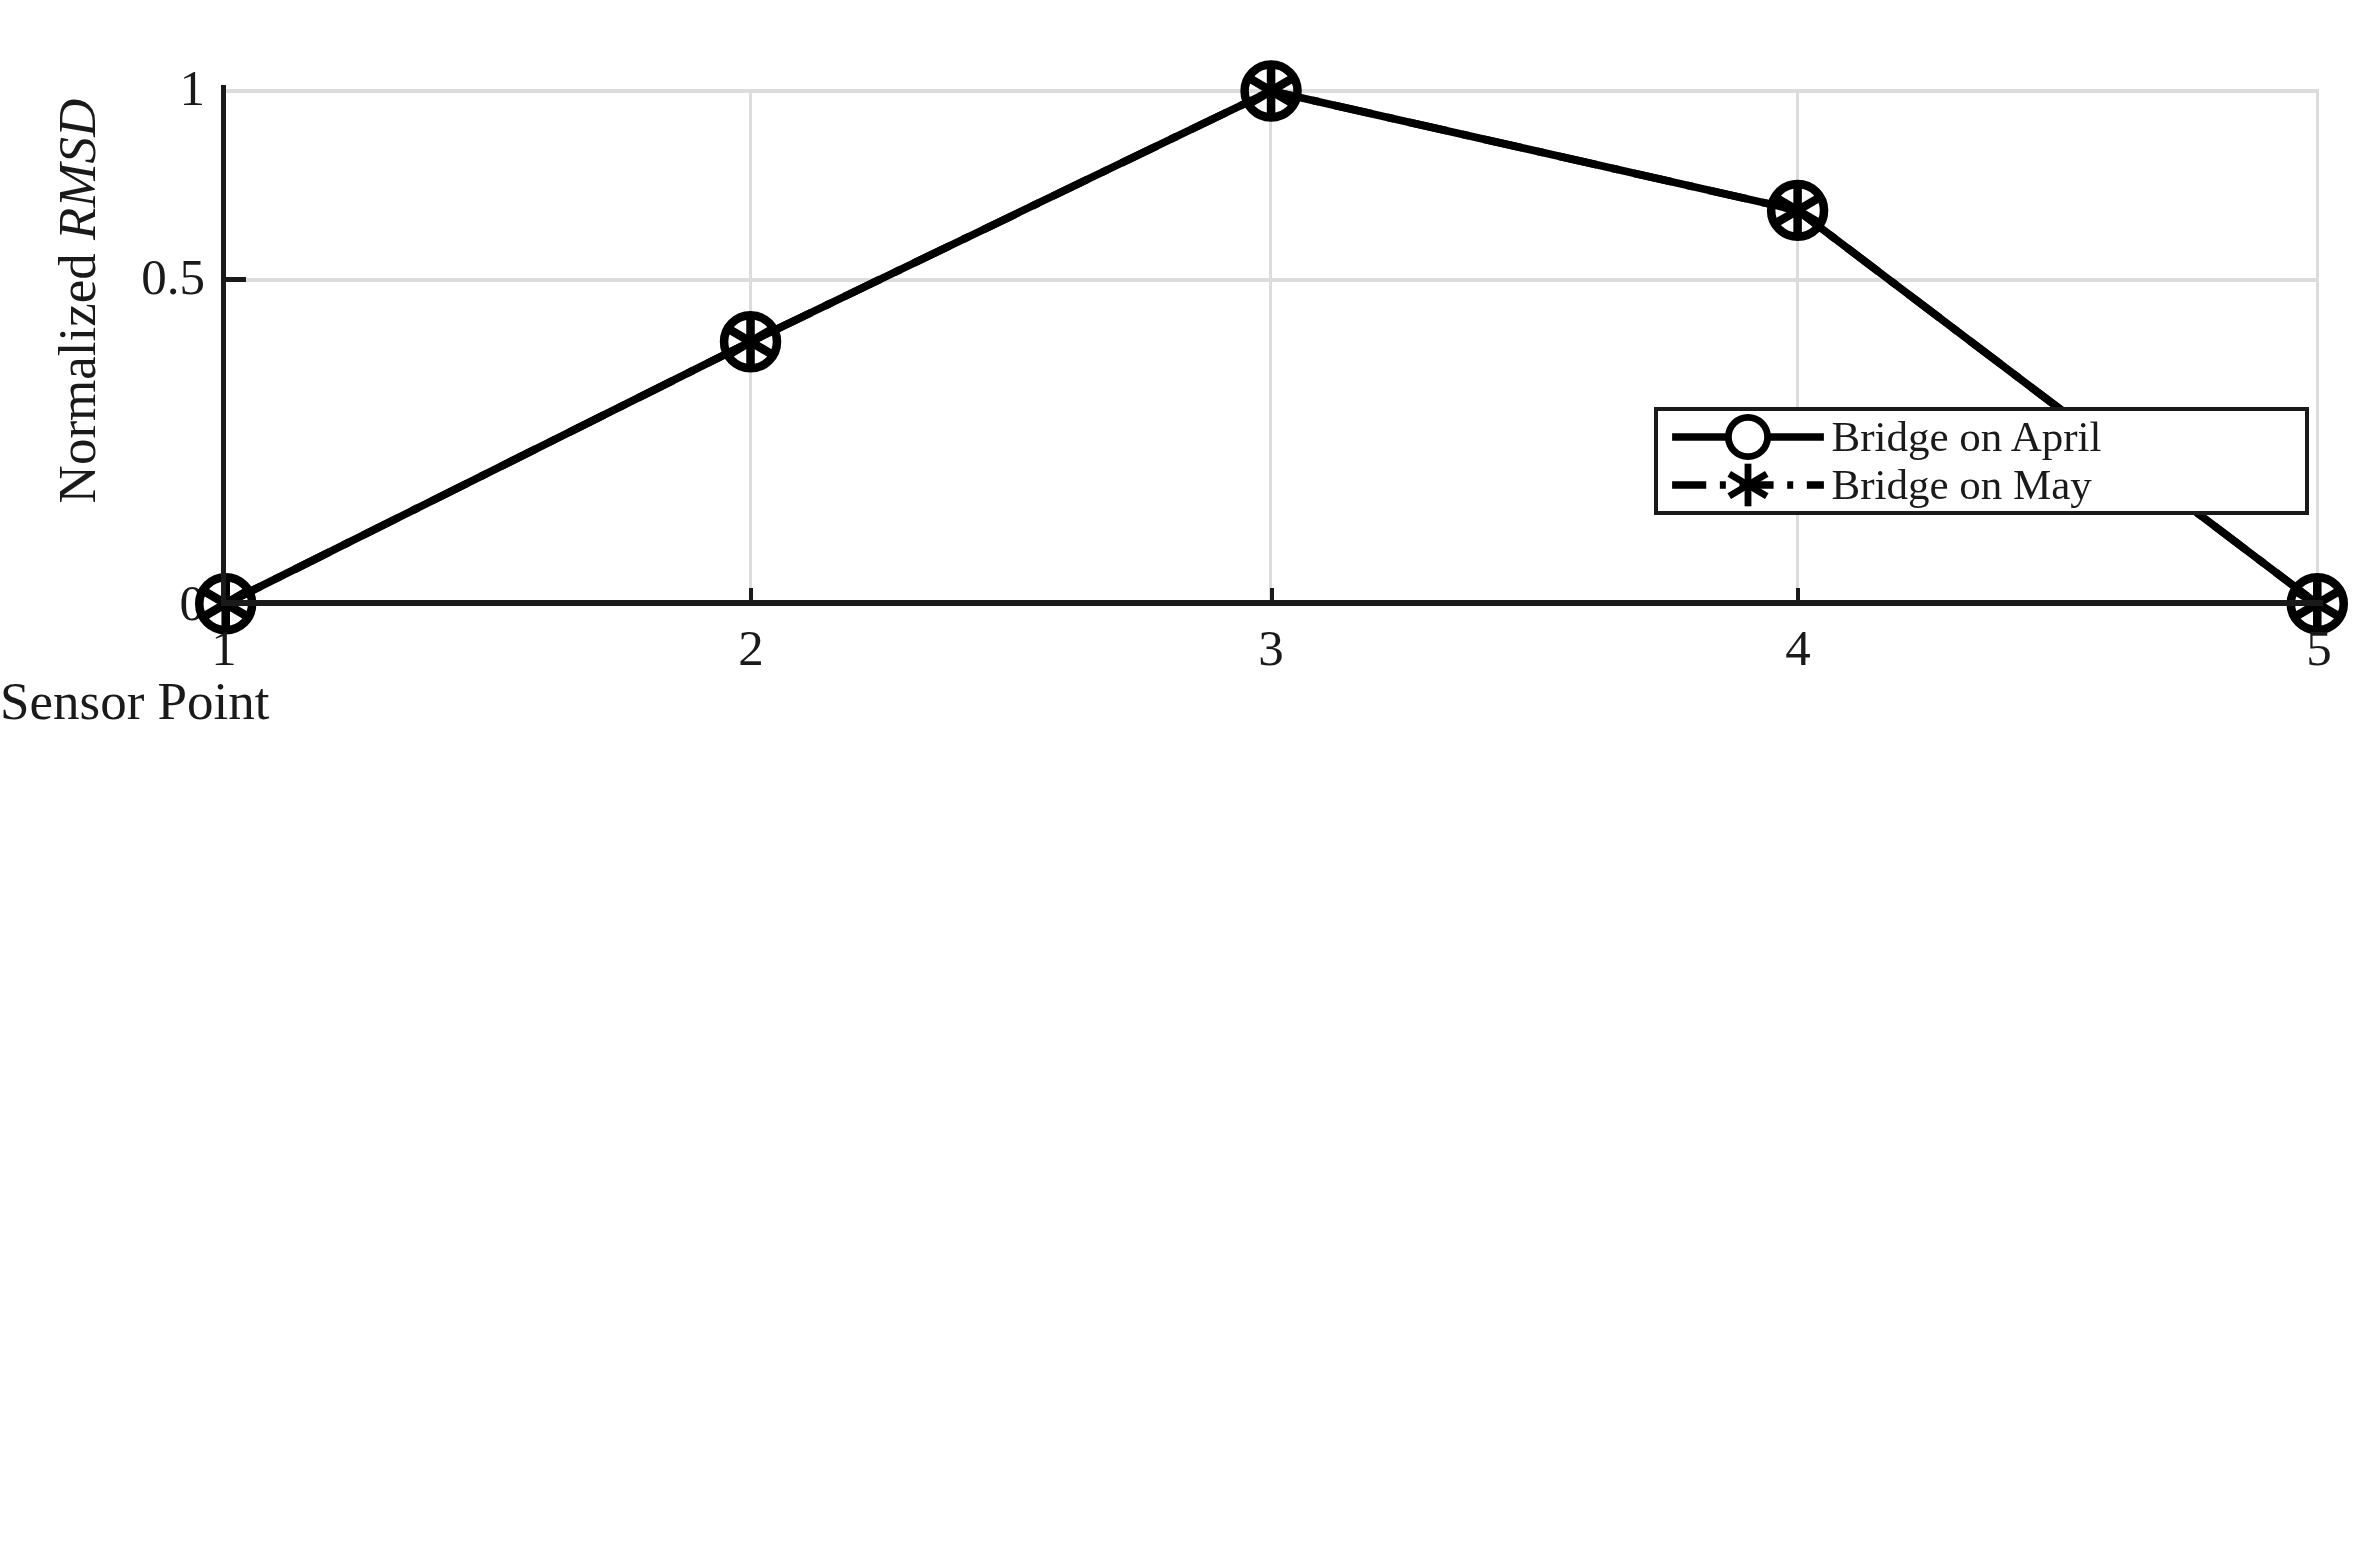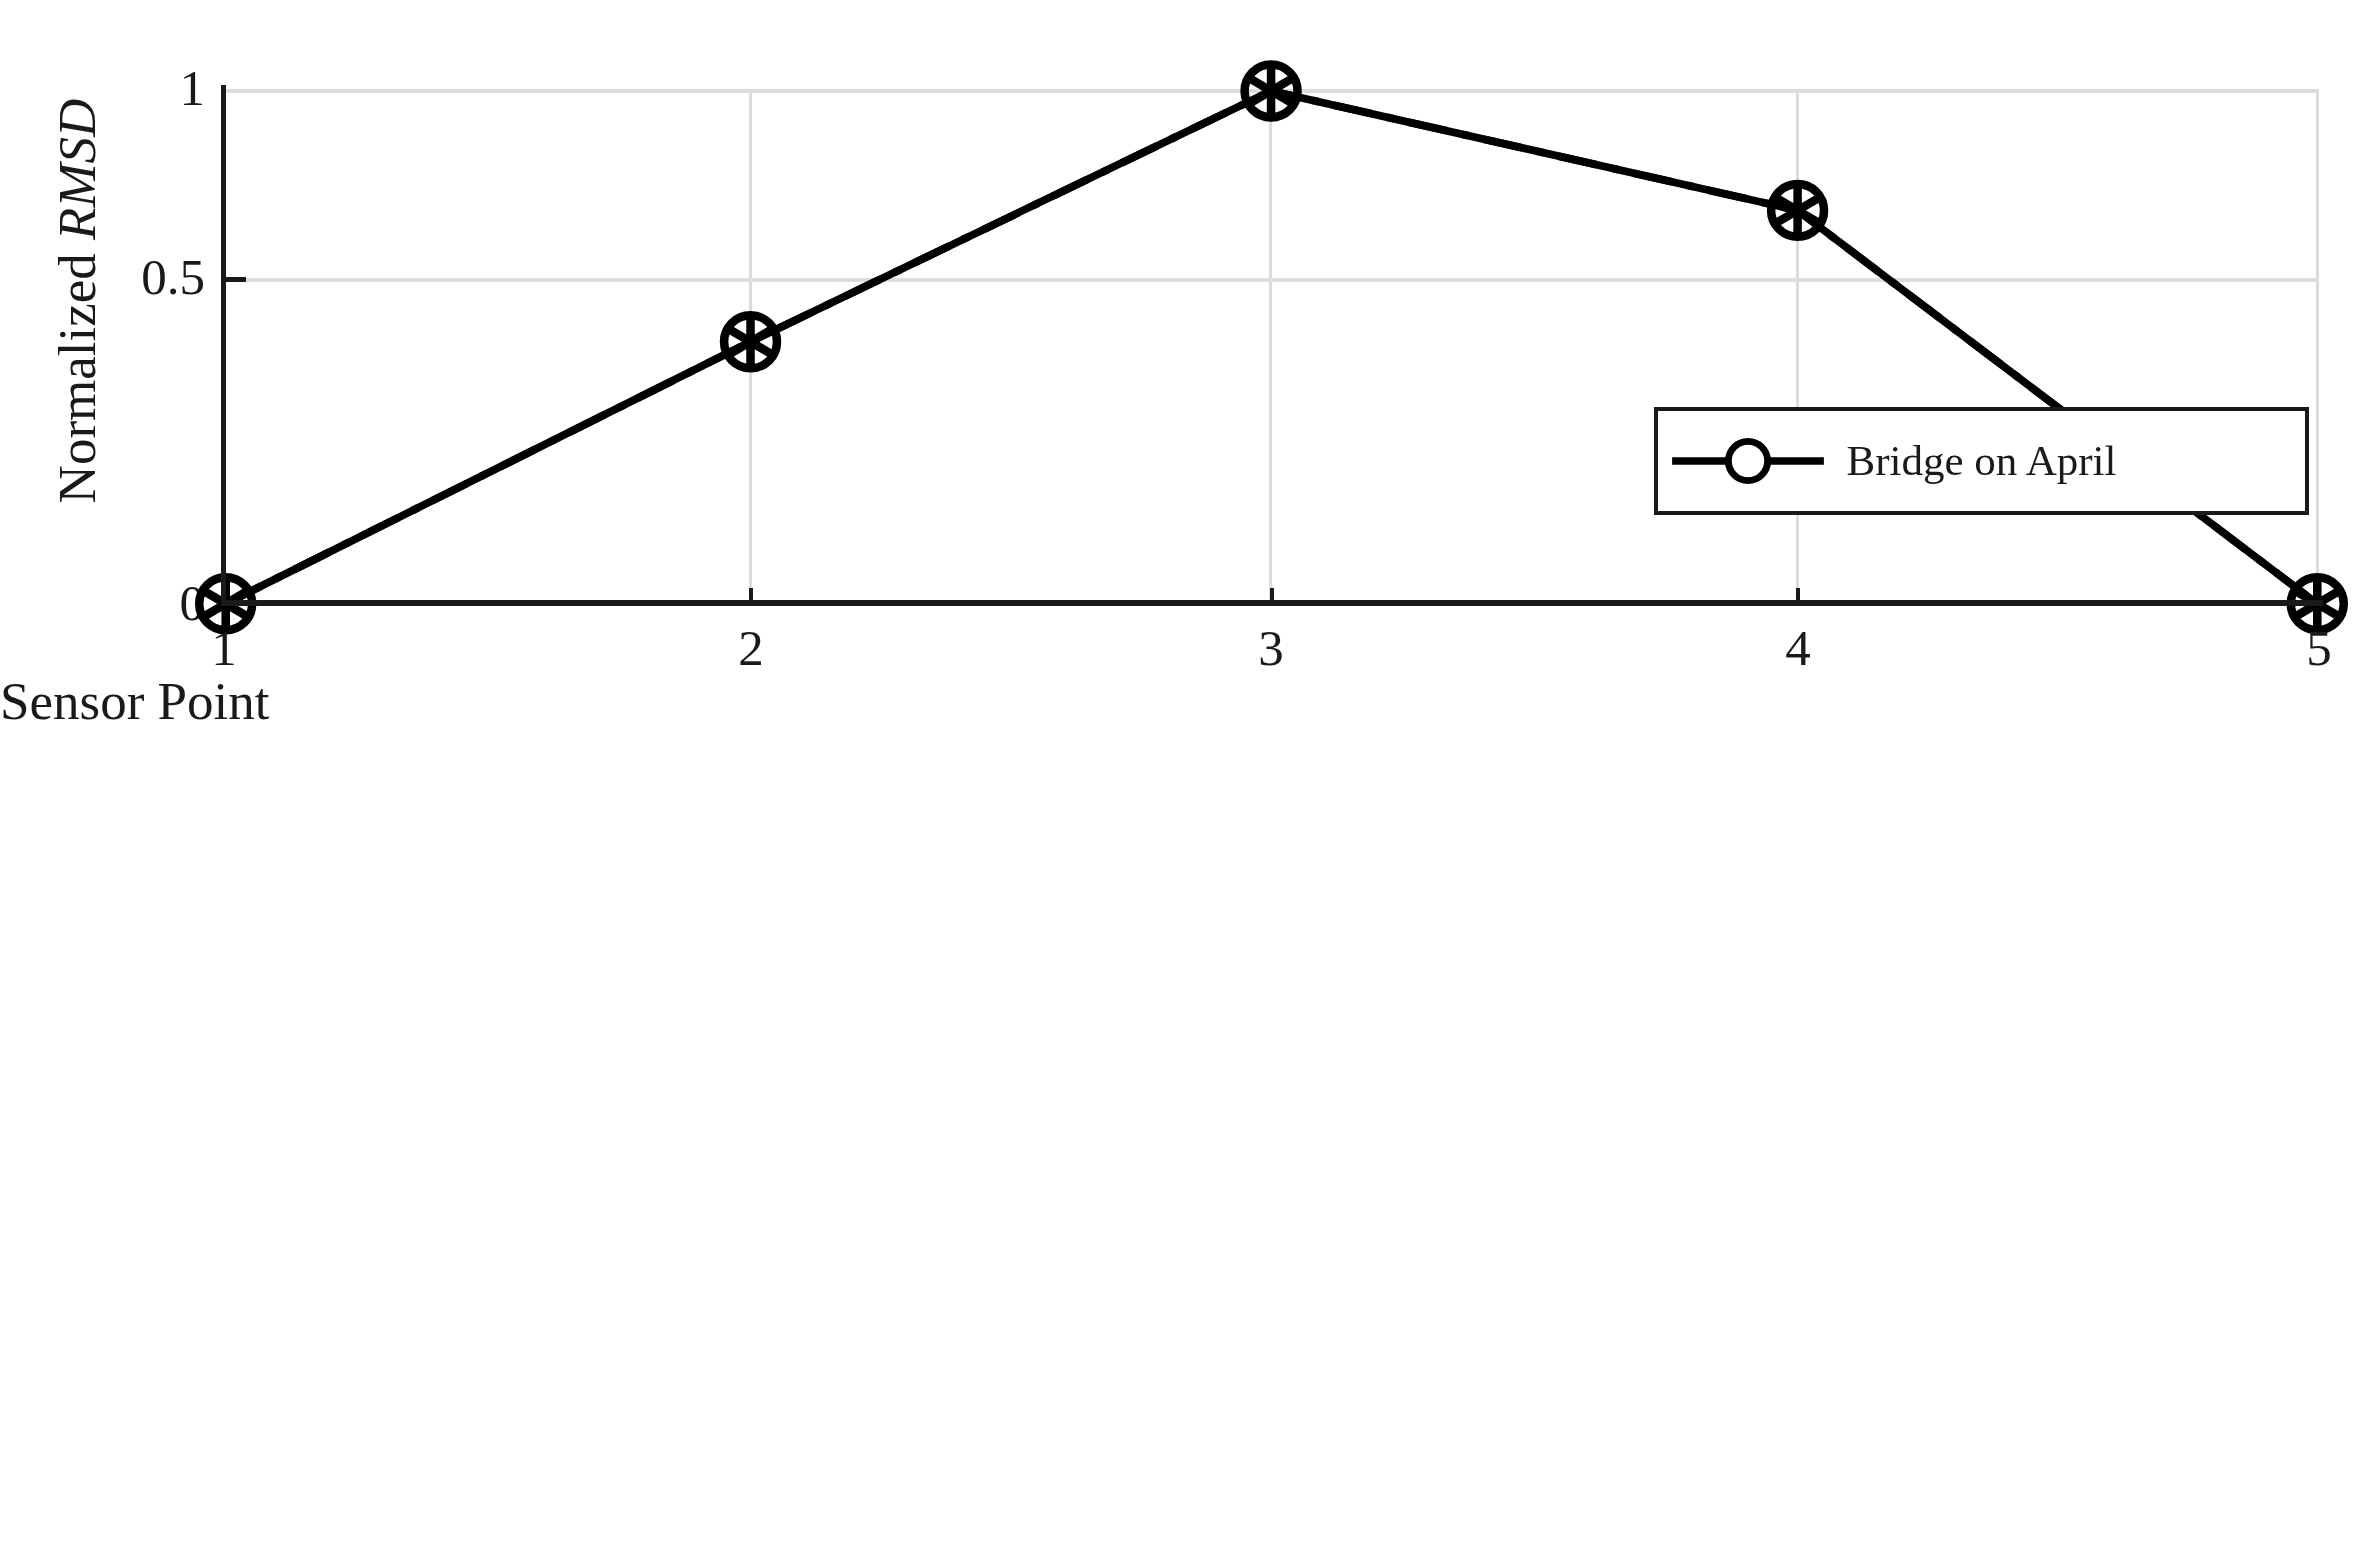--- a/index.html
+++ b/index.html
@@ -37,21 +37,21 @@
   #top-xlabel{position:absolute;left:0;top:671px;width:2377px;font-size:53px;line-height:60px;}
 
   
   #legend{
     position:absolute;left:1654px;top:407px;width:655px;height:108px;
     border:4.3px solid #1a1a1a;background:#ffffff;box-sizing:border-box;
     display:flex;flex-direction:column;justify-content:center;
   }
   .legend-row{display:flex;align-items:center;height:48px;padding-left:8.5px;}
   .legend-sample{position:relative;width:162px;height:48px;flex:none;}
-  .legend-text{font-size:43px;line-height:48px;white-space:nowrap;margin-left:18px;}
+  .legend-text{font-size:43px;line-height:48px;white-space:nowrap;margin-left:3px;}
 
   
   #panel-bottom{position:absolute;left:0;top:768px;width:2377px;height:781px;}
 
   #bot-ylabel{
     position:absolute;left:-390px;top:1084px;width:939px;height:60px;
     text-align:center;font-size:49px;line-height:60px;white-space:nowrap;
     transform:rotate(-90deg);
   }
 </style>
@@ -147,20 +147,33 @@
     <div id="legend">
       <div class="legend-row">
         <span class="legend-sample">
           <svg width="162" height="48" viewBox="0 0 190 56" style="display:block;">
             <line x1="6" y1="28" x2="184" y2="28" stroke="#000000" stroke-width="9"></line>
             <circle cx="95" cy="28" r="23" fill="#ffffff" stroke="#000000" stroke-width="8"></circle>
           </svg>
         </span>
         <span class="legend-text nosel">Bridge on April</span>
       </div>
+      <div class="legend-row">
+        <span class="legend-sample">
+          <svg width="162" height="48" viewBox="0 0 190 56" style="display:block;">
+            <line x1="6" y1="28" x2="184" y2="28" stroke="#000000" stroke-width="9" stroke-dasharray="40,16,7,16"></line>
+            <g stroke="#000000" stroke-width="8">
+              <line x1="95" y1="3" x2="95" y2="53"></line>
+              <line x1="73" y1="15" x2="117" y2="41"></line>
+              <line x1="73" y1="41" x2="117" y2="15"></line>
+            </g>
+          </svg>
+        </span>
+        <span class="legend-text nosel">Bridge on May</span>
+      </div>
     </div>
   </div>
 
   <div id="panel-bottom">
 
     <div id="bot-ylabel" class="nosel">Level 1 Damage Indicator</div>
 
   </div>
 
 </div>

